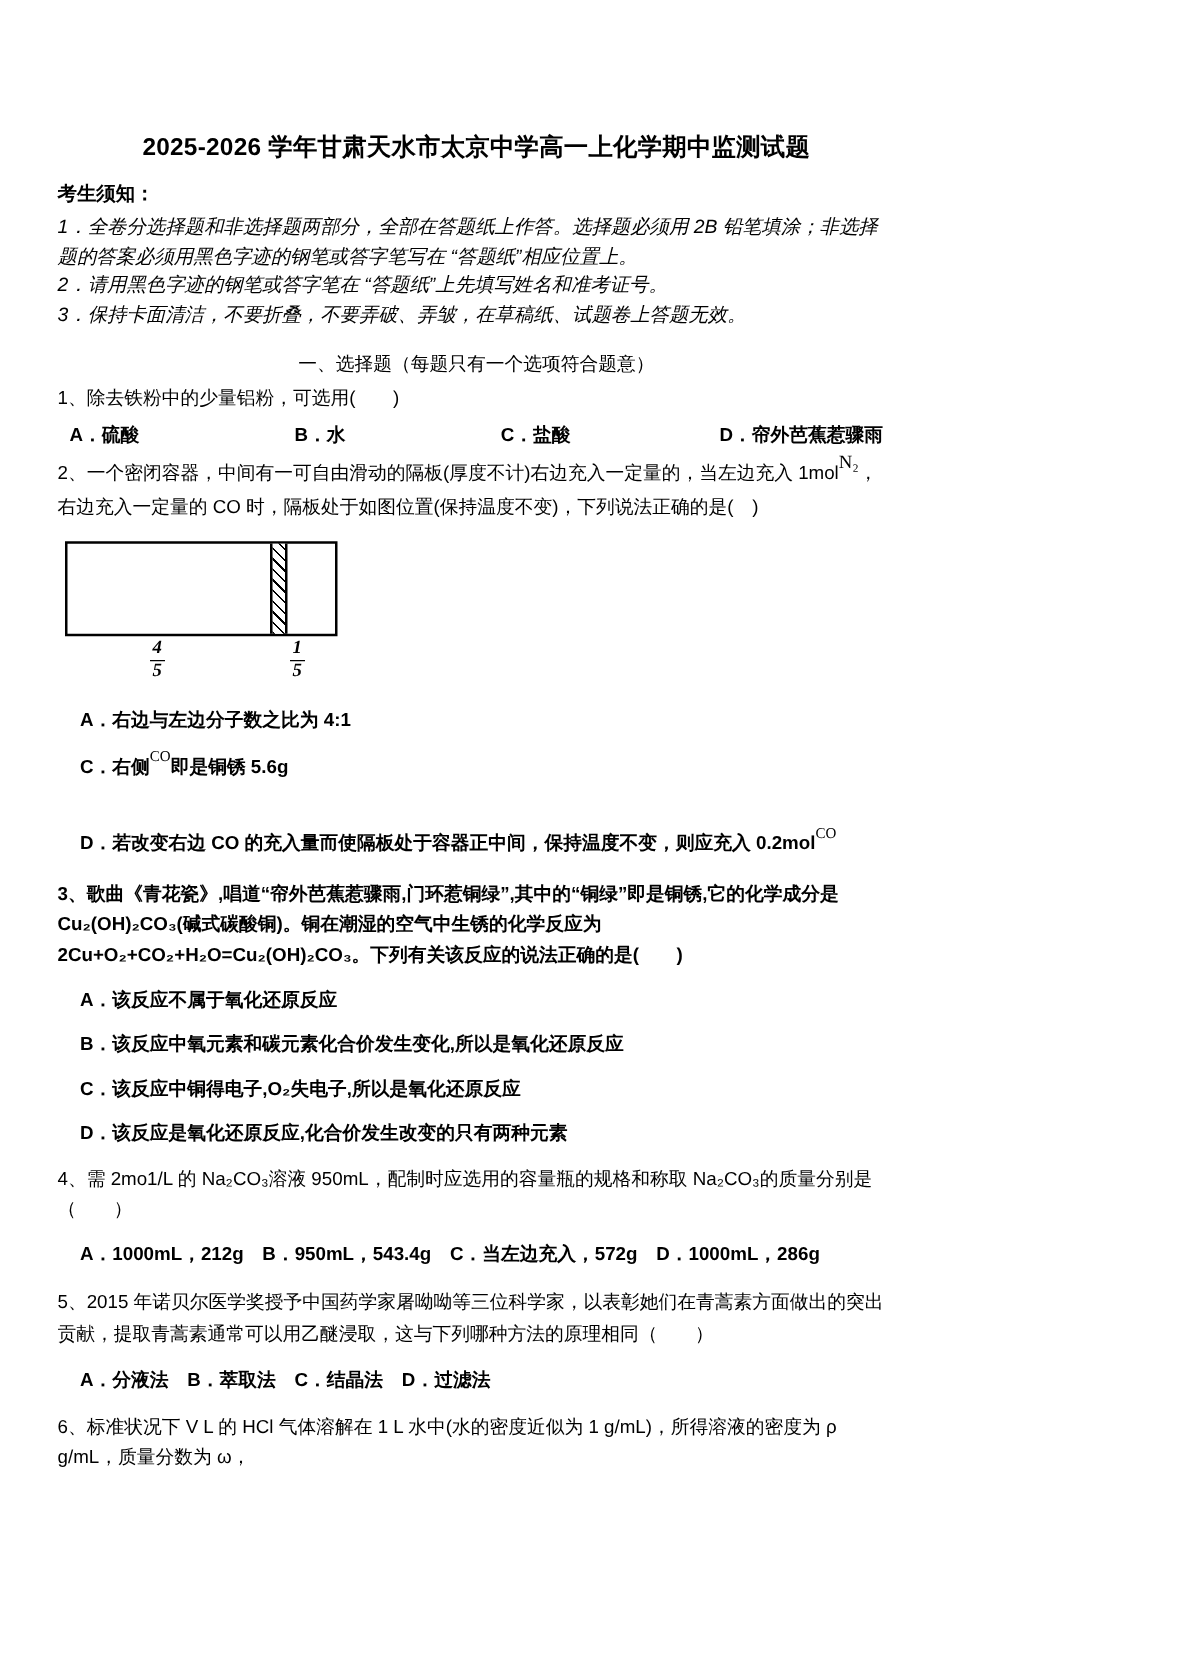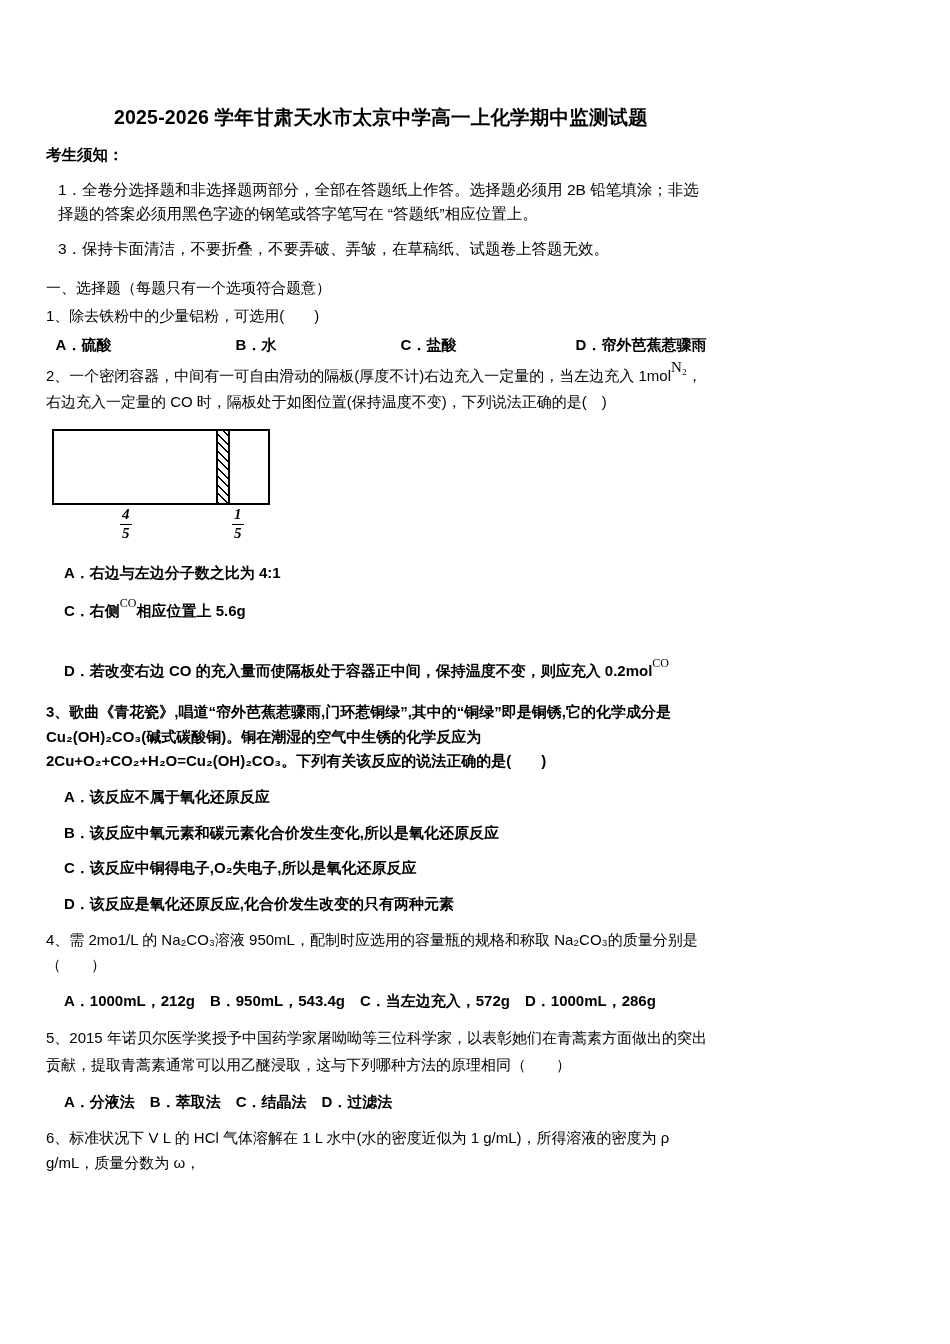--- a/index.html
+++ b/index.html
@@ -31,26 +31,28 @@
   .notice-head {
     font-size: 15.5px;
     font-weight: bold;
     font-family: "Liberation Sans", "DejaVu Sans", sans-serif;
     margin: 0 0 4px 0;
   }
   .notice-line {
     font-size: 15.5px;
     font-family: "Liberation Sans", "DejaVu Sans", sans-serif;
     line-height: 1.52;
-    margin: 12px;
+    margin: 0;
+    font-style: italic;
   }
   .section-title {
     font-size: 15px;
     font-family: "Liberation Sans", "DejaVu Sans", sans-serif;
     margin: 18px 0 6px 0;
+    text-align: center;
   }
   .q {
     font-size: 15px;
     font-family: "Liberation Sans", "DejaVu Sans", sans-serif;
     line-height: 1.62;
     margin: 6px 0 2px 0;
   }
   .q-bold {
     font-weight: bold;
   }
@@ -147,20 +149,21 @@
 </style>
 </head>
 <body>
 
 <div class="page">
 
   <div class="doc-title">2025-2026 学年甘肃天水市太京中学高一上化学期中监测试题</div>
 
   <div class="notice-head">考生须知：</div>
   <p class="notice-line">1．全卷分选择题和非选择题两部分，全部在答题纸上作答。选择题必须用 2B 铅笔填涂；非选择题的答案必须用黑色字迹的钢笔或答字笔写在 “答题纸”相应位置上。</p>
+  <p class="notice-line">2．请用黑色字迹的钢笔或答字笔在 “答题纸”上先填写姓名和准考证号。</p>
   <p class="notice-line">3．保持卡面清洁，不要折叠，不要弄破、弄皱，在草稿纸、试题卷上答题无效。</p>
 
   <div class="section-title">一、选择题（每题只有一个选项符合题意）</div>
 
   <div class="q">
     <span>1、</span><span>除去铁粉中的少量铝粉，可选用(　　)</span>
   </div>
   <div class="opts-row">
     <span class="opt opt-bold" style="width:180px">A．硫酸</span>
     <span class="opt opt-bold" style="width:165px">B．水</span>
@@ -183,21 +186,21 @@
       </span>
       <span class="frac frac-right">
         <span class="num">1</span>
         <span class="den">5</span>
       </span>
     </div>
   </div>
 
   <div class="optline">A．右边与左边分子数之比为 4:1</div>
   <div class="optline tight">
-    <span>C．右侧</span><span class="inline-chem-raise">CO</span><span>相应位置上 5.6g</span>
+    <span>C．右侧</span><span class="inline-chem-raise">CO</span><span>即是铜锈 5.6g</span>
   </div>
   <div class="vsp-s"></div>
   <div class="optline tight">
     <span>D．若改变右边 CO 的充入量而使隔板处于容器正中间，保持温度不变，则应充入 0.2mol</span><span class="inline-chem-raise">CO</span>
   </div>
 
   <div class="q q-bold" style="margin-top:16px">
     <span>3、</span><span>歌曲《青花瓷》,唱道“帘外芭蕉惹骤雨,门环惹铜绿”,其中的“铜绿”即是铜锈,它的化学成分是 Cu₂(OH)₂CO₃(碱式碳酸铜)。铜在潮湿的空气中生锈的化学反应为 2Cu+O₂+CO₂+H₂O=Cu₂(OH)₂CO₃。下列有关该反应的说法正确的是(　　)</span>
   </div>
   <div class="optline">A．该反应不属于氧化还原反应</div>

